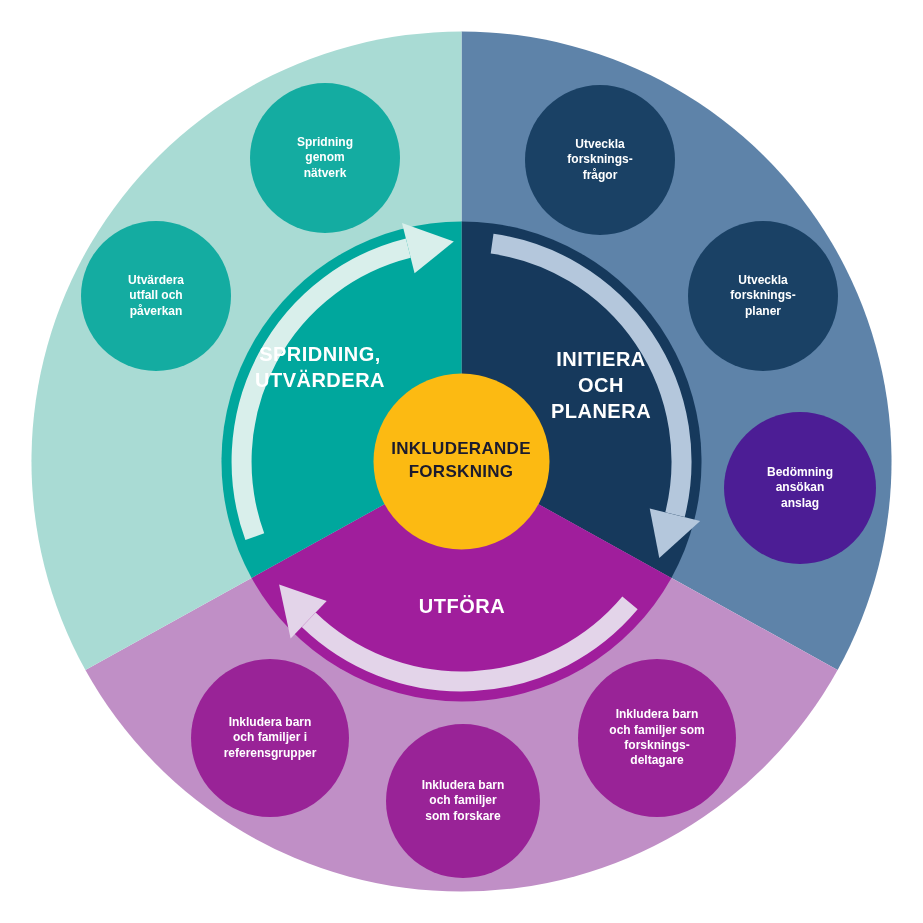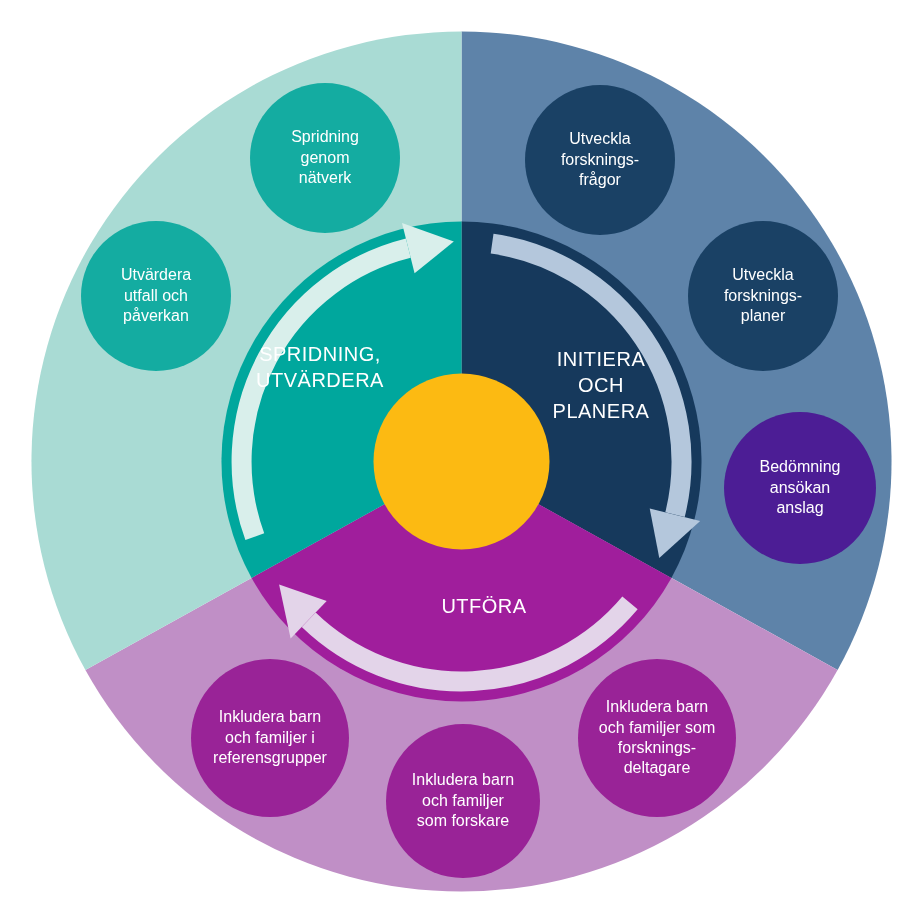--- a/index.html
+++ b/index.html
@@ -6,26 +6,26 @@
   html,body { background:#ffffff; }
   body { font-family:"Liberation Sans", sans-serif; }
   .stage { position:relative; width:923px; height:923px; background:#ffffff; overflow:hidden; }
   .stage svg { position:absolute; left:0; top:0; }
   .node {
     position:absolute; border-radius:50%;
     display:flex; align-items:center; justify-content:center;
     text-align:center;
   }
   .node-text {
-    color:#ffffff; font-size:16px; line-height:1.28;
-    white-space:pre-line; font-weight:400;
+    color:#ffffff; font-size:12px; line-height:1.28;
+    white-space:pre-line; font-weight:700;
   }
   .abs-label { position:absolute; transform:translate(-50%,-50%); }
   .sector-label {
-    color:#ffffff; font-weight:400; font-size:20px; line-height:1.3;
+    color:#ffffff; font-weight:700; font-size:20px; line-height:1.3;
     letter-spacing:0.5px; text-align:center; white-space:pre-line;
   }
   .center-label {
     color:#1b1b2e; font-weight:700; font-size:17px; line-height:1.35;
     letter-spacing:0.3px; text-align:center; white-space:pre-line;
   }
 </style>
 </head>
 <body>
 
@@ -51,22 +51,24 @@
     <polygon points="290.6,638.4 326.7,601 279.1,584.5" fill="#e3d4e9"></polygon>
 
     <circle cx="461.5" cy="461.5" r="88" fill="#fcba12"></circle>
   </svg>
 
   <div class="abs-label sector-label" style="left:320px; top:367px;">SPRIDNING,
 UTVÄRDERA</div>
   <div class="abs-label sector-label" style="left:601px; top:385px;">INITIERA
 OCH
 PLANERA</div>
-  <div class="abs-label sector-label" style="left:462px; top:606px;margin-left:22px;">UTFÖRA</div>
+  <div class="abs-label sector-label" style="left:462px; top:606px;">UTFÖRA</div>
 
+  <div class="abs-label center-label" style="left:461px; top:461px;">INKLUDERANDE
+FORSKNING</div>
 
   <div class="node" style="left: 525px; top: 85px; width: 150px; height: 150px; background: rgb(26, 65, 101);">
     <div class="node-text">Utveckla
 forsknings-
 frågor</div>
   </div>
   <div class="node" style="left: 688px; top: 221px; width: 150px; height: 150px; background: rgb(26, 65, 101);">
     <div class="node-text">Utveckla
 forsknings-
 planer</div>

